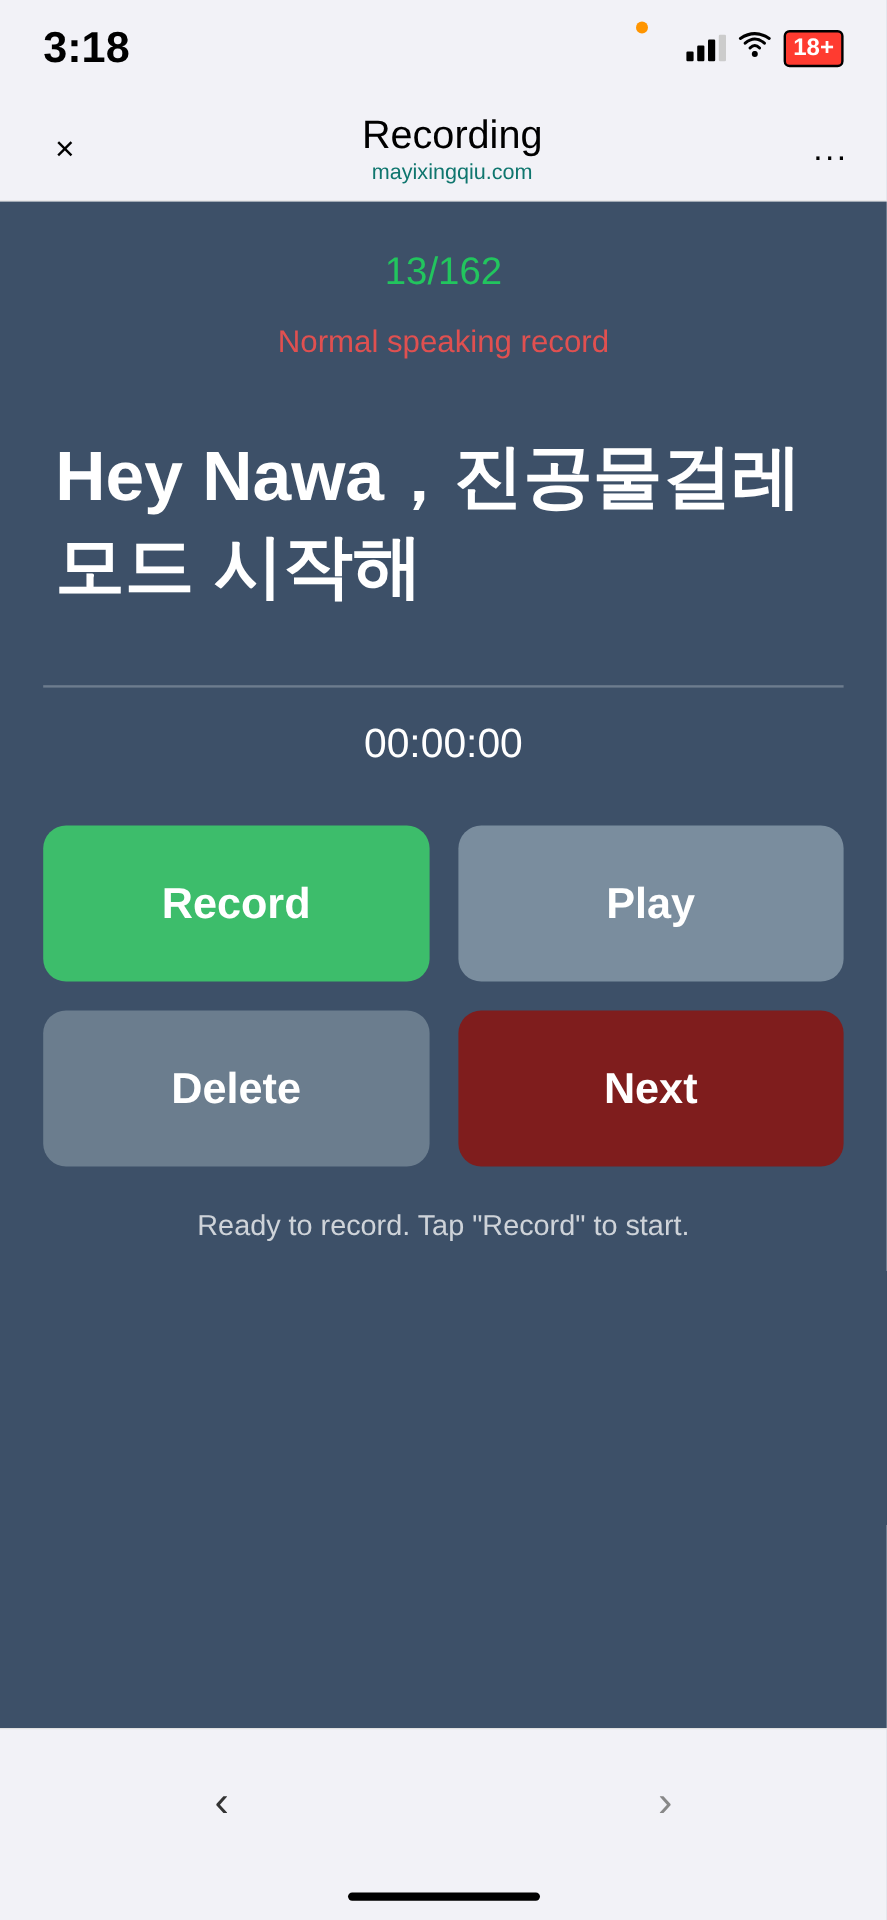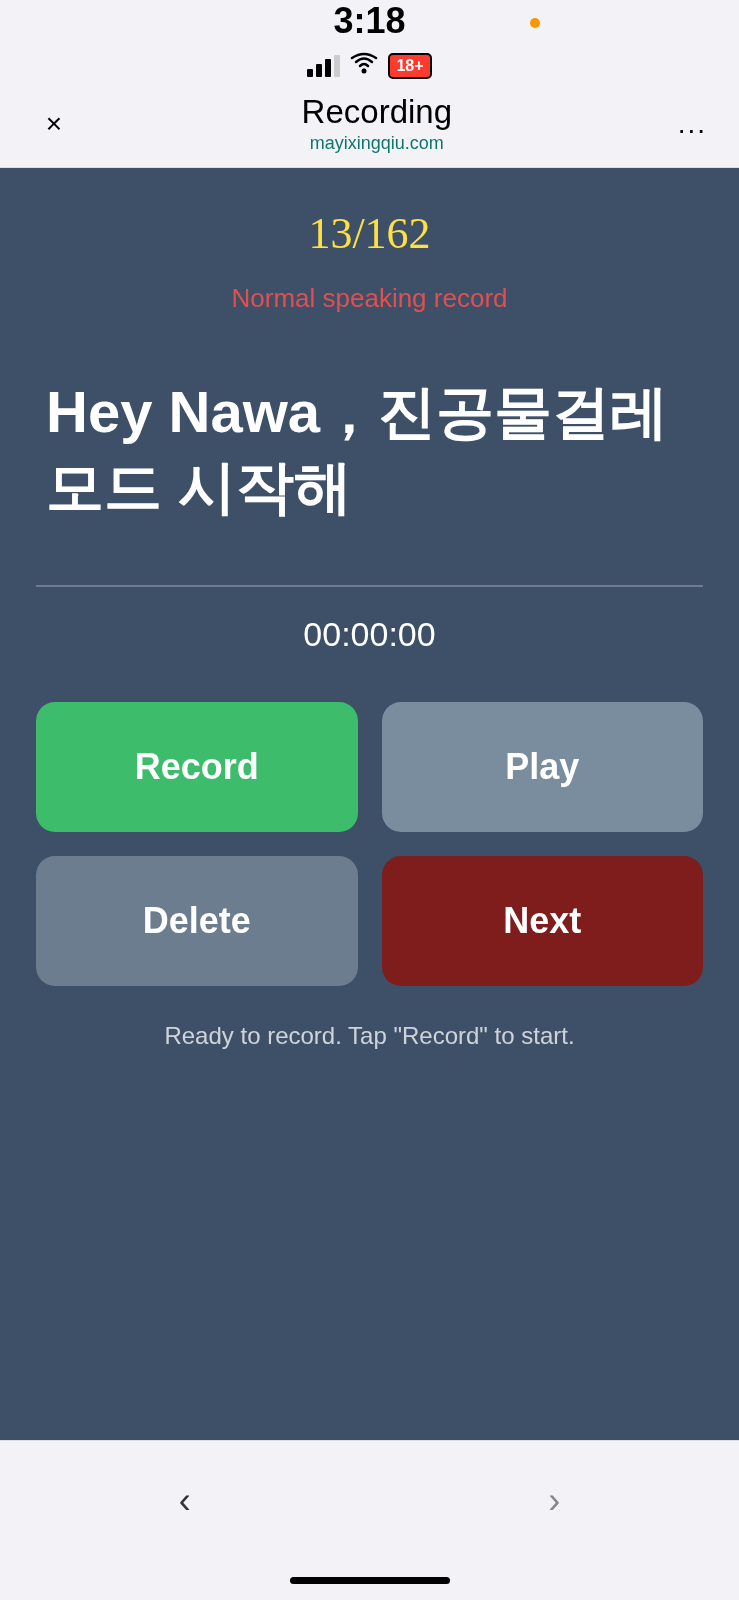--- a/index.html
+++ b/index.html
@@ -17,21 +17,20 @@
 
     
     .status-bar {
       background: #f2f2f7;
       height: 80px;
       display: flex;
       align-items: center;
       justify-content: space-between;
       padding: 0 36px;
       flex-shrink: 0;
-      flex-direction: column;
     }
 
     .status-time {
       font-size: 36px;
       font-weight: 600;
       color: #000;
     }
 
     .status-icons {
       display: flex;
@@ -53,21 +52,21 @@
     }
 
     .wifi-icon {
       font-size: 22px;
       color: #000;
     }
 
     .battery-badge {
       background: #ff3b30;
       color: #fff;
-      font-size: 16px;
+      font-size: 20px;
       font-weight: 700;
       padding: 2px 6px;
       border-radius: 5px;
       border: 2px solid #000;
     }
 
     .orange-dot {
       width: 10px;
       height: 10px;
       background: #ff9500;
@@ -128,25 +127,24 @@
       flex: 1;
       background: #3d5068;
       display: flex;
       flex-direction: column;
       align-items: center;
       padding: 40px 36px 36px;
       position: relative;
     }
 
     .progress-text {
-      font-size: 44px;
+      font-size: 32px;
       font-weight: 500;
-      color: #fde047;
+      color: #22c55e;
       margin-bottom: 24px;
-      font-family: Liberation Serif, serif;
     }
 
     .speed-label {
       font-size: 26px;
       color: #e05050;
       margin-bottom: 60px;
     }
 
     .phrase-text {
       font-size: 58px;

